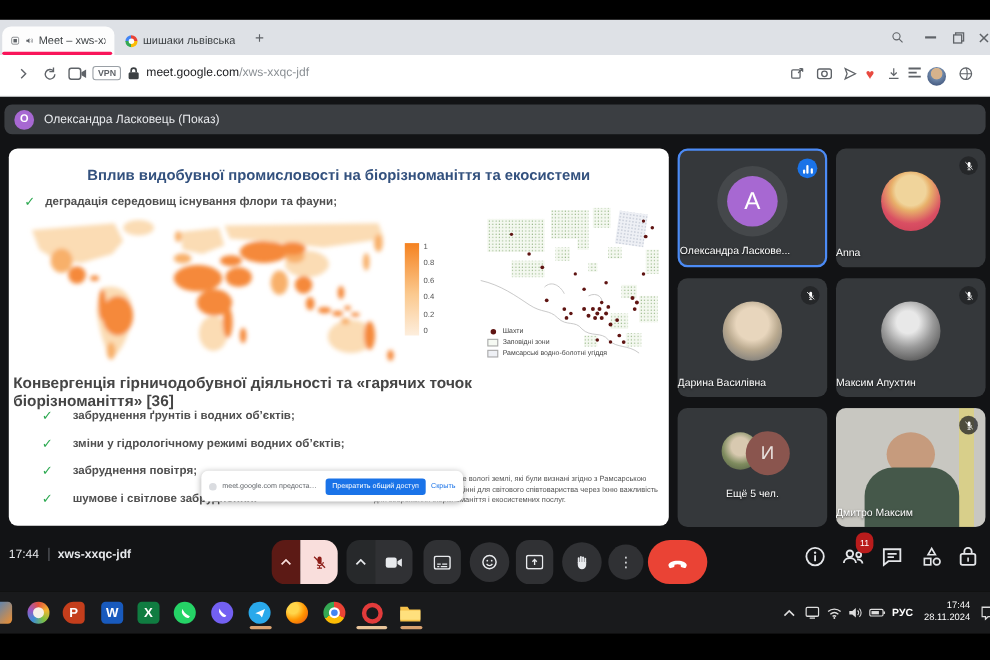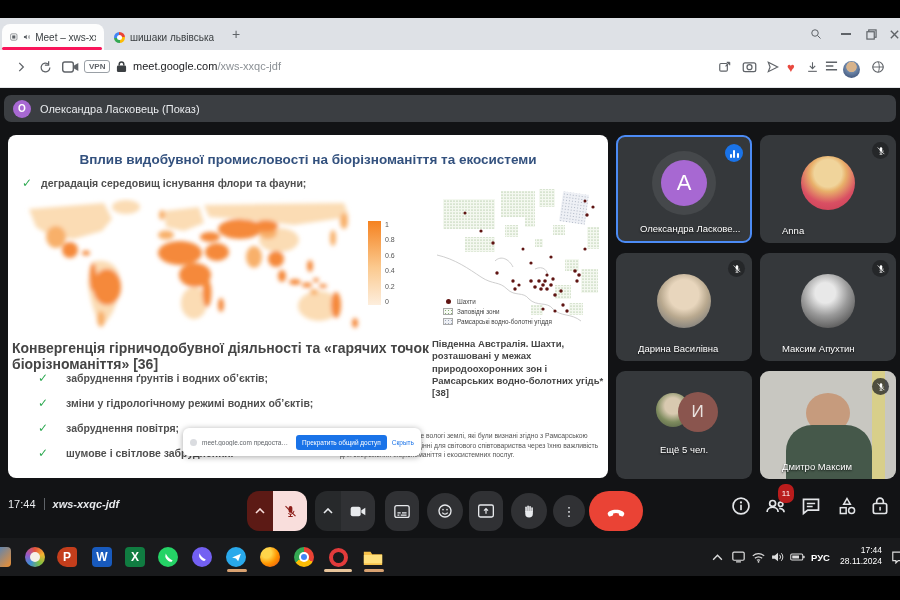--- a/index.html
+++ b/index.html
@@ -47,21 +47,21 @@
   .footnote{position:absolute;left:332px;top:296px;width:266px;font-size:6.8px;color:#555;line-height:1.4;}
   .aus-legend{position:absolute;left:8px;bottom:4px;font-size:6.3px;color:#444;}
   .aus-legend .row{display:flex;align-items:center;gap:4px;height:10px;}
   .sw{width:10px;height:7px;border:0.5px solid #aaa;}
   .sw-dot{width:5px;height:5px;border-radius:50%;background:#5f1412;margin:0 2.5px;}
   .sw-green{background:radial-gradient(#86ab74 22%,transparent 24%) 0 0/3px 3px,#f6faf3;}
   .sw-ram{background:radial-gradient(#9aa4b5 22%,transparent 24%) 0 0/3px 3px,#eef0f5;}
 
   
   .tile{position:absolute;width:136px;height:108px;background:#35383b;border-radius:9px;overflow:hidden;}
-  .tile .nm{position:absolute;left:22px;bottom:7px;color:#fff;font-size:9.5px;text-shadow:0 1px 2px rgba(0,0,0,.8);white-space:nowrap;}
+  .tile .nm{position:absolute;left:0;bottom:7px;color:#fff;font-size:9.5px;text-shadow:0 1px 2px rgba(0,0,0,.8);white-space:nowrap;}
   .tile .nm.center{left:0;right:0;bottom:24px;text-align:center;margin-top:40px;}
   .micoff{position:absolute;top:7px;right:7px;width:17px;height:17px;border-radius:50%;background:rgba(32,33,36,.75);display:flex;align-items:center;justify-content:center;}
   .speakbadge{position:absolute;top:7px;right:7px;width:18px;height:18px;border-radius:50%;background:#1a73e8;display:flex;align-items:flex-end;justify-content:center;gap:1.5px;padding-bottom:4.5px;}
   .speakbadge i{display:block;width:2px;background:#fff;border-radius:1px;}
   .pav{position:absolute;left:50%;top:44%;transform:translate(-50%,-50%);border-radius:50%;}
   .tile.active{border:2.5px solid #4c8bf5;}
 
   
   .foot-left{position:absolute;left:8px;top:410px;display:flex;align-items:center;gap:8px;color:#e8eaed;font-size:11px;}
   .foot-left .sep{width:1px;height:12px;background:#5f6368;}
@@ -370,21 +370,20 @@
               <span class="sw sw-green"></span>
               <span>Заповідні зони</span>
             </div>
           <div class="row">
               <span class="sw sw-ram"></span>
               <span>Рамсарські водно-болотні угіддя</span>
             </div>
         </div>
       </div>
 
-      <div class="aus-head">Південна Австралія. Шахти, розташовані у межах природоохоронних зон і Рамсарських водно-болотних угідь* [38]</div>
       <div class="footnote">*Водно-болотні угіддя – це вологі землі, які були визнані згідно з Рамсарською конвенцією як особливо цінні для світового співтовариства через їхню важливість для збереження біорізноманіття і екосистемних послуг.</div>
     </div>
 
     <div id="sharebar">
       <span style="width:7px;height:7px;border-radius:50%;background:#dadce0;flex:0 0 auto;"></span>
       <span class="txt">meet.google.com предоставлен доступ к вашему экрану.</span>
       <button class="stop">Прекратить общий доступ</button>
       <span class="hide">Скрыть</span>
     </div>
 
@@ -446,21 +445,21 @@
             <path d="M17.5 11a5.5 5.5 0 0 1-9.1 4.1M12 16.5V20M8.5 20h7" stroke="#fff" fill="none" stroke-width="1.6"></path>
             <line x1="4" y1="3.5" x2="20" y2="19.5" stroke="#fff" stroke-width="1.8"></line>
           </svg>
         </span>
       <span class="nm">Дмитро Максим</span>
     </div>
 
     <div class="foot-left">
       <span>17:44</span>
         <span class="sep"></span>
-        <span style="font-weight:bold;font-style:italic;">xws-xxqc-jdf</span>
+        <span style="font-weight:bold;">xws-xxqc-jdf</span>
     </div>
 
     <div class="cbtn" style="left:247px;width:26px;background:#5c1a15;border-radius:12px 0 0 12px;">
       <svg width="10" height="6" viewBox="0 0 10 6">
           <path d="M1 5l4-4 4 4" fill="none" stroke="#f9dedc" stroke-width="1.6"></path>
         </svg>
     </div>
     <div class="cbtn" style="left:273px;width:34px;background:#f9dedc;border-radius:0 12px 12px 0;">
       <svg width="15" height="15" viewBox="0 0 24 24">
           <path d="M12 14a3 3 0 0 0 3-3V6a3 3 0 0 0-6 0v5a3 3 0 0 0 3 3z" fill="#8c1d18"></path>

